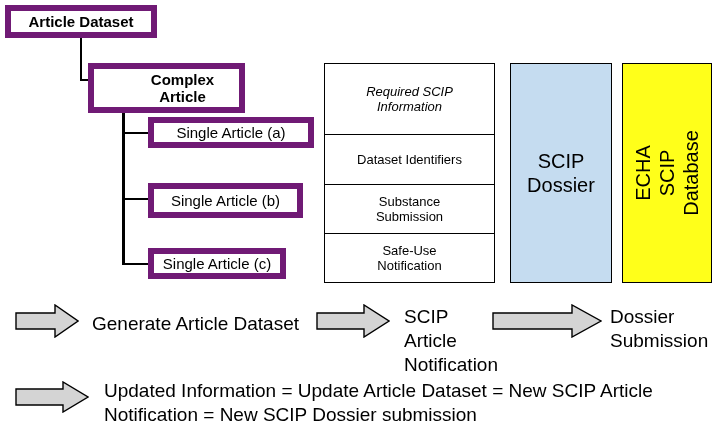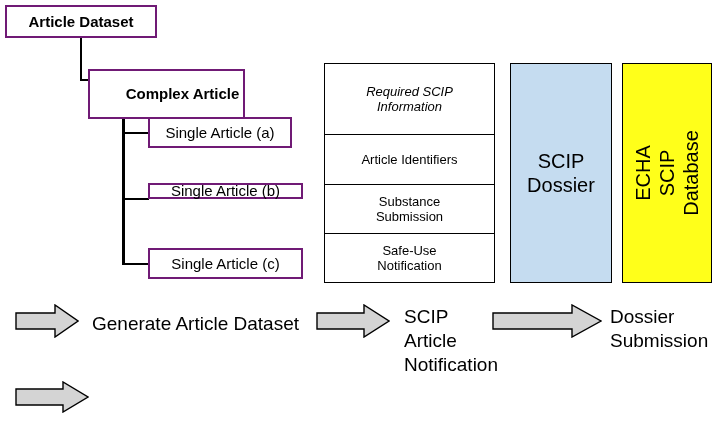--- a/index.html
+++ b/index.html
@@ -17,43 +17,43 @@
   }
   #canvas {
     position: absolute;
     left: 0; top: 0;
     width: 719px;
     height: 431px;
   }
   .box {
     position: absolute;
     box-sizing: border-box;
-    border: 2px solid #701a75;
+    border: 6px solid #701a75;
     background: #ffffff;
     display: flex;
     align-items: center;
     justify-content: center;
     text-align: center;
     line-height: 1.15;
   }
   .bold-box {
     font-weight: bold;
     font-size: 15px;
   }
   .plain-box {
     font-weight: normal;
     font-size: 15px;
   }
 
   
   #box-article-dataset { left: 5px;   top: 5px;   width: 152px; height: 33px; }
-  #box-complex-article { left: 88px;  top: 69px;  width: 157px; height: 50px; padding-left: 32px; }
-  #box-single-a       { left: 148px; top: 117px; width: 144px; height: 31px; }
-  #box-single-b       { left: 148px; top: 183px; width: 155px; height: 16px; }
-  #box-single-c       { left: 148px; top: 248px; width: 155px; height: 31px; }
+  #box-complex-article { left: 88px;  top: 63px;  width: 157px; height: 50px; padding-left: 32px; }
+  #box-single-a       { left: 148px; top: 117px; width: 166px; height: 31px; }
+  #box-single-b       { left: 148px; top: 183px; width: 155px; height: 35px; }
+  #box-single-c       { left: 148px; top: 248px; width: 138px; height: 31px; }
 
   
   #info-table {
     position: absolute;
     left: 324px;
     top: 63px;
     width: 171px;
     height: 220px;
     box-sizing: border-box;
     border: 1px solid #000000;
@@ -160,21 +160,21 @@
 
   <div class="box plain-box" id="box-single-a">Single Article (a)</div>
 
   <div class="box plain-box" id="box-single-b">Single Article (b)</div>
 
   <div class="box plain-box" id="box-single-c">Single Article (c)</div>
 
   <div id="info-table">
     <div class="info-row" id="info-row-0" style="white-space: pre-line;">Required SCIP
 Information</div>
-    <div class="info-row" id="info-row-1">Article Identifiers</div>
+    <div class="info-row" id="info-row-1">Dataset Identifiers</div>
     <div class="info-row" id="info-row-2" style="white-space: pre-line;">Substance
 Submission</div>
     <div class="info-row" id="info-row-3" style="white-space: pre-line;">Safe-Use
 Notification</div>
   </div>
 
   <div id="box-scip-dossier" style="white-space: pre-line;">SCIP
 Dossier</div>
 
   <div id="box-echa-db">
@@ -200,14 +200,16 @@
 
   <div class="caption" id="label-generate">Generate Article Dataset</div>
 
   <div class="caption" id="label-notify" style="white-space: pre-line;">SCIP
 Article
 Notification</div>
 
   <div class="caption" id="label-submit" style="white-space: pre-line;">Dossier
 Submission</div>
 
+  <div class="caption" id="label-updated" style="white-space: pre-line;">Updated Information = Update Article Dataset = New SCIP Article
+Notification = New SCIP Dossier submission</div>
 
 </div>
 
 </body></html>

